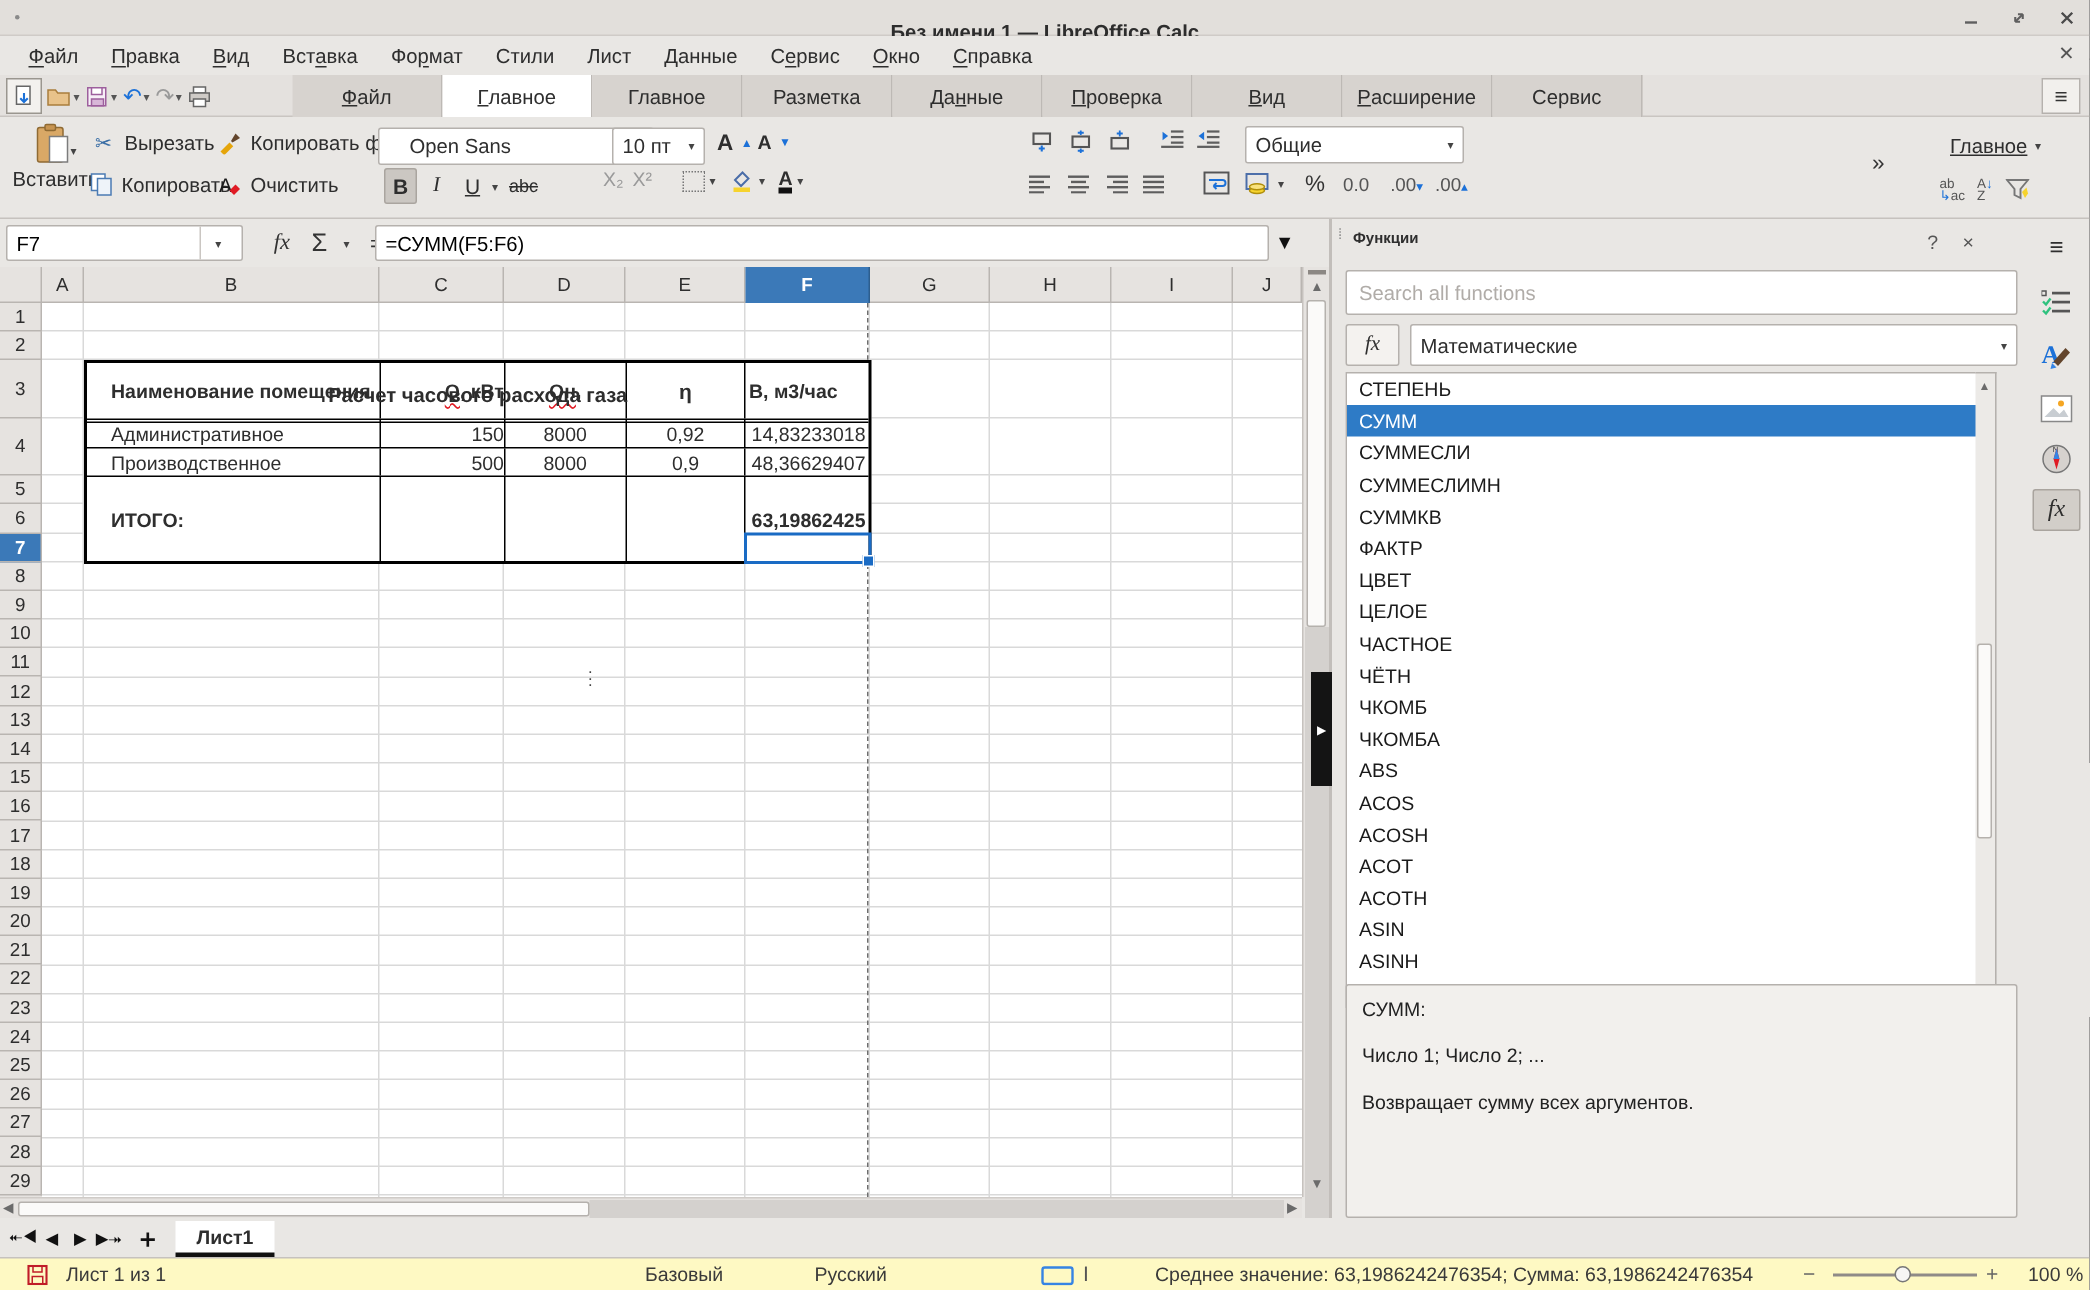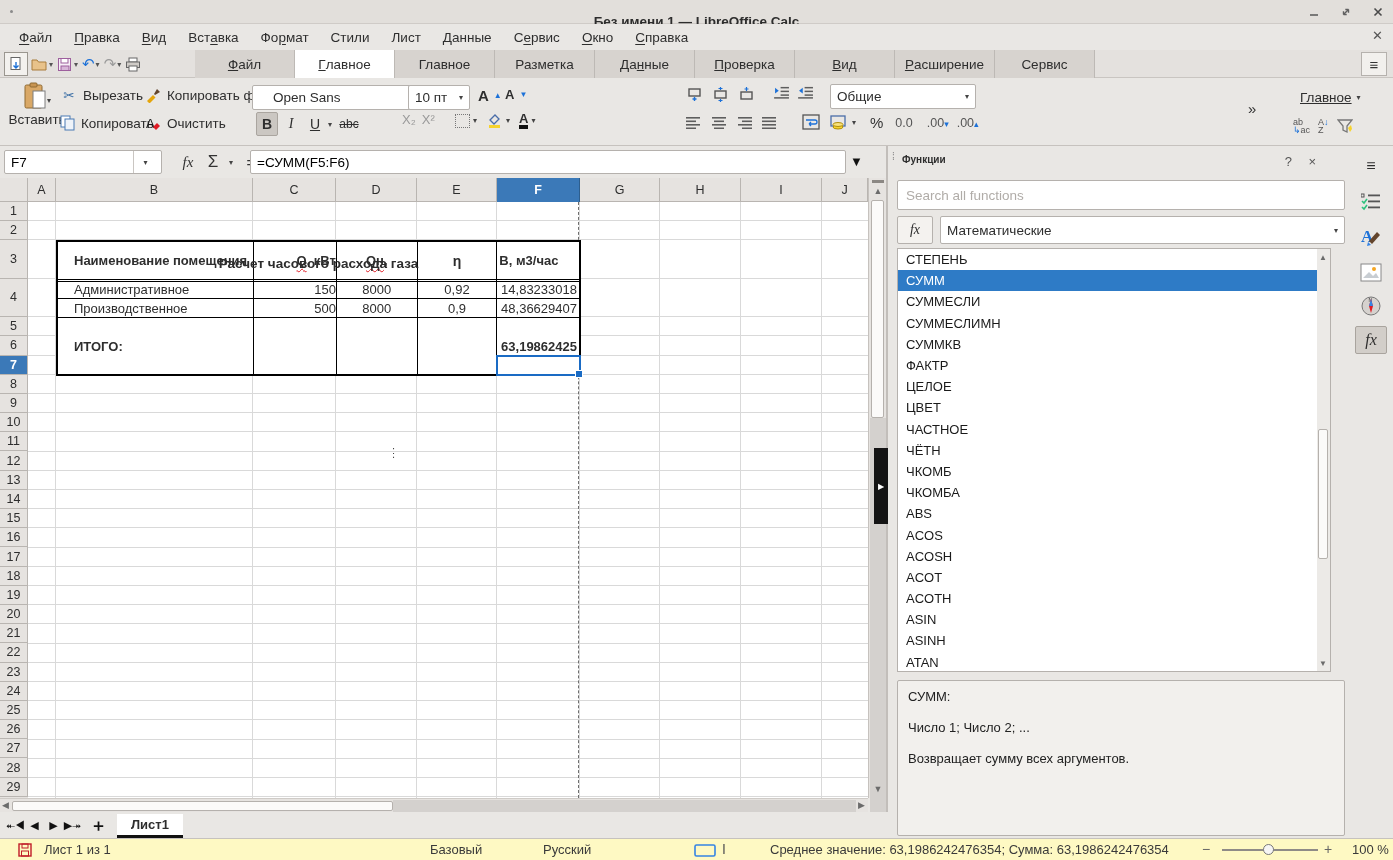--- a/index.html
+++ b/index.html
@@ -123,21 +123,21 @@
   .sb-search { position:absolute; left:9px; top:34px; width:448px; height:30px; background:#fff; border:1px solid #b5b1ad; border-radius:2px; font-size:13.5px; padding-left:8px; font-family:inherit; outline:0; color:#333; }
   .sb-search::placeholder { color:#b0aca8; }
   .fx-btn { position:absolute; left:9px; top:70px; width:36px; height:28px; border:1px solid #b5b1ad; background:#f4f2ef; border-radius:2px; display:flex; align-items:center; justify-content:center; font-size:14px; }
   .cat-combo { position:absolute; left:52px; top:70px; width:405px; height:28px; }
   .func-list { position:absolute; left:9px; top:102px; width:434px; height:424px; background:#fff; border:1px solid #b5b1ad; overflow:hidden; }
   .fn-item { height:21.2px; display:flex; align-items:center; padding-left:8px; font-size:13px; color:#1a1a1a; }
   .fn-item.sel { background:var(--sel-blue); color:#fff; }
   .fl-scroll { position:absolute; left:429px; top:102px; width:14px; height:424px; background:#eceae7; border:1px solid #b5b1ad; border-left:0; }
   .fl-arr { position:absolute; left:0; width:12px; text-align:center; font-size:8px; color:#6b6b6b; }
   .fl-thumb { position:absolute; left:1px; top:180px; width:10px; height:130px; background:#fbfaf9; border:1px solid #b5b1ad; border-radius:2px; }
-  .desc-box { position:absolute; left:9px; top:534px; width:448px; height:156px; background:#f2f0ed; border:1px solid #b5b1ad; border-radius:2px; padding:8px 10px; font-size:13px; color:#222; }
+  .desc-box { position:absolute; left:9px; top:510px; width:448px; height:156px; background:#f2f0ed; border:1px solid #b5b1ad; border-radius:2px; padding:8px 10px; font-size:13px; color:#222; }
   .desc-box div { margin-bottom:16px; }
 
   
   .deckstrip { position:absolute; left:1348px; top:146px; width:45px; height:692px; background:#e9e7e4; }
   .deck-btn { position:absolute; left:7px; width:32px; height:28px; display:flex; align-items:center; justify-content:center; }
   .deck-btn.pressed { background:#d2cec9; border:1px solid #a9a49e; border-radius:2px; }
 
   svg { display:block; }
 </style>
 </head>
@@ -649,22 +649,22 @@
       <span>Математические</span>
         <span class="dd">▾</span>
     </div>
     <div class="func-list" id="func-list">
         <div class="fn-item">СТЕПЕНЬ</div>
         <div class="fn-item sel">СУММ</div>
         <div class="fn-item">СУММЕСЛИ</div>
         <div class="fn-item">СУММЕСЛИМН</div>
         <div class="fn-item">СУММКВ</div>
         <div class="fn-item">ФАКТР</div>
+        <div class="fn-item">ЦВЕТ</div>
         <div class="fn-item">ЦЕЛОЕ</div>
-        <div class="fn-item">ЦВЕТ</div>
         <div class="fn-item">ЧАСТНОЕ</div>
         <div class="fn-item">ЧЁТН</div>
         <div class="fn-item">ЧКОМБ</div>
         <div class="fn-item">ЧКОМБА</div>
         <div class="fn-item">ABS</div>
         <div class="fn-item">ACOS</div>
         <div class="fn-item">ACOSH</div>
         <div class="fn-item">ACOT</div>
         <div class="fn-item">ACOTH</div>
         <div class="fn-item">ASIN</div>

